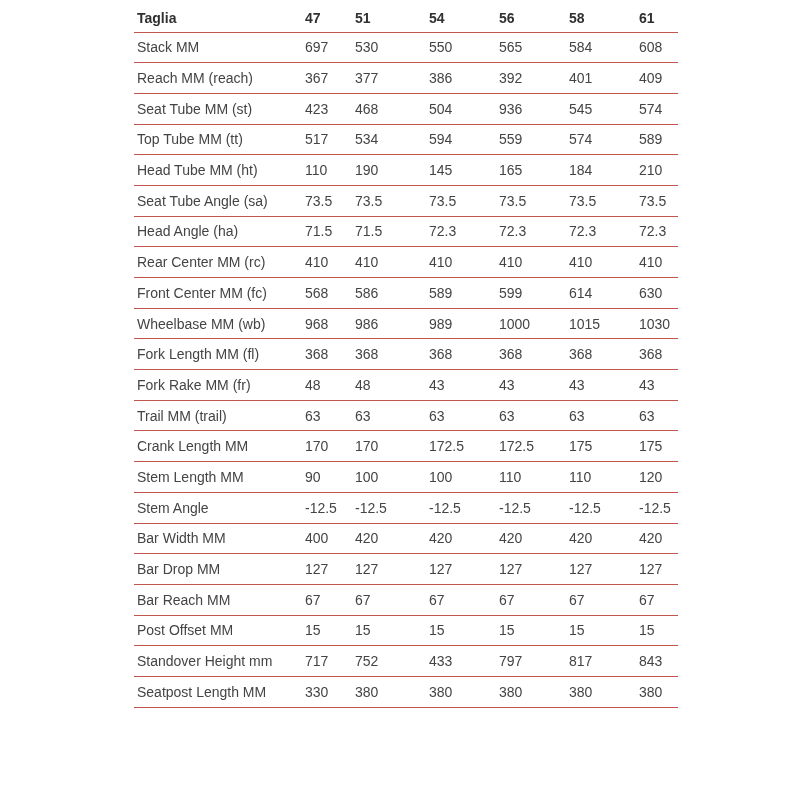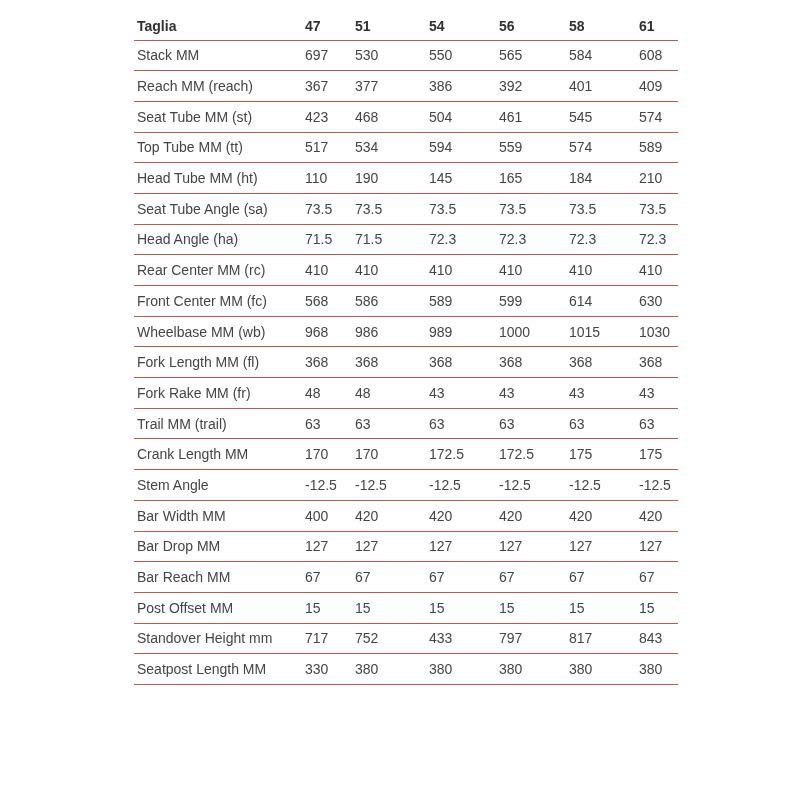--- a/index.html
+++ b/index.html
@@ -12,21 +12,21 @@
   html,body{margin:0;padding:0;}
   body{
     width:800px;height:800px;
     background:var(--bg);
     font-family:"Liberation Sans","DejaVu Sans",sans-serif;
     position:relative;
   }
   .table-wrap{
     position:absolute;
     left:134px;
-    top:12px;
+    top:4px;
   }
   table{
     border-collapse:collapse;
     table-layout:fixed;
     width:544px;
   }
   td{
     padding:0;
     margin:0;
     border-bottom:1px solid var(--divider);
@@ -91,21 +91,21 @@
           <td>386</td>
           <td>392</td>
           <td>401</td>
           <td>409</td>
         </tr>
         <tr>
           <td class="label-cell">Seat Tube MM (st)</td>
           <td>423</td>
           <td>468</td>
           <td>504</td>
-          <td>461</td>
+          <td>936</td>
           <td>545</td>
           <td>574</td>
         </tr>
         <tr>
           <td class="label-cell">Top Tube MM (tt)</td>
           <td>517</td>
           <td>534</td>
           <td>594</td>
           <td>559</td>
           <td>574</td>
@@ -195,20 +195,29 @@
         <tr>
           <td class="label-cell">Crank Length MM</td>
           <td>170</td>
           <td>170</td>
           <td>172.5</td>
           <td>172.5</td>
           <td>175</td>
           <td>175</td>
         </tr>
         <tr>
+          <td class="label-cell">Stem Length MM</td>
+          <td>90</td>
+          <td>100</td>
+          <td>100</td>
+          <td>110</td>
+          <td>110</td>
+          <td>120</td>
+        </tr>
+        <tr>
           <td class="label-cell">Stem Angle</td>
           <td>-12.5</td>
           <td>-12.5</td>
           <td>-12.5</td>
           <td>-12.5</td>
           <td>-12.5</td>
           <td>-12.5</td>
         </tr>
         <tr>
           <td class="label-cell">Bar Width MM</td>

